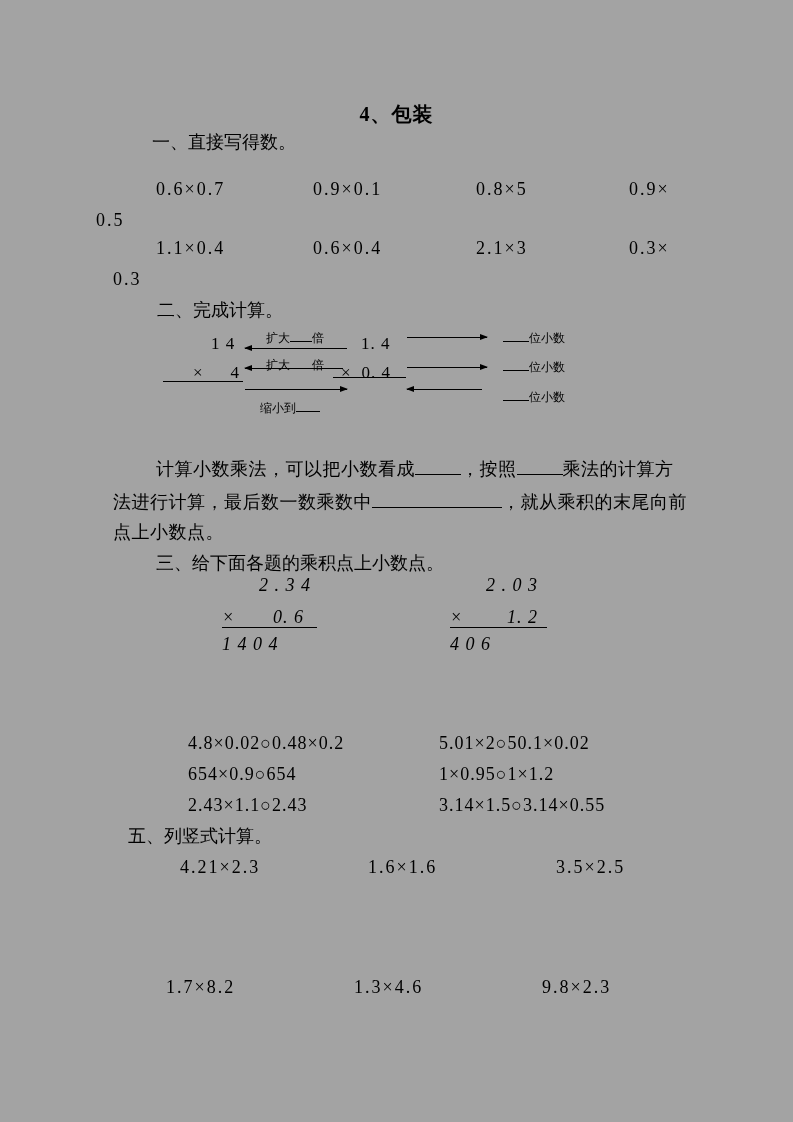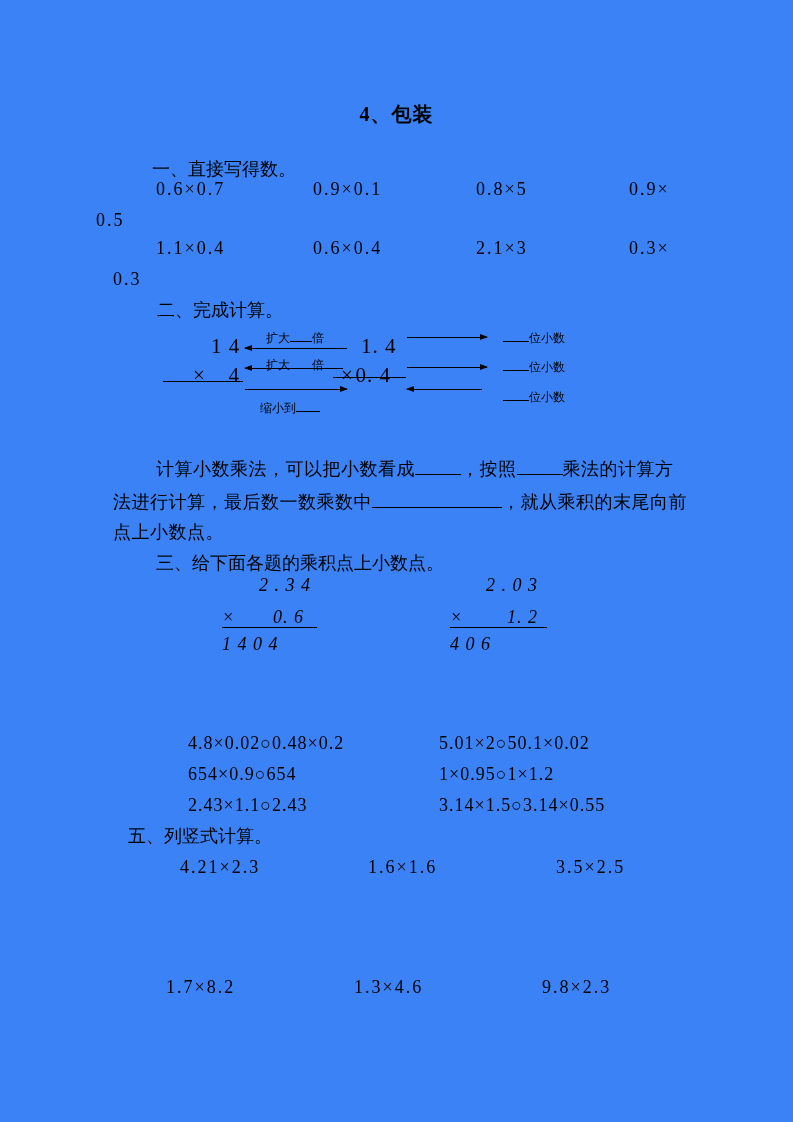--- a/index.html
+++ b/index.html
@@ -1,38 +1,38 @@
 <!DOCTYPE html>
 <html><head>
 <meta charset="utf-8">
 <style>
   html,body{margin:0;padding:0;background:#fff;}
   #page{
     position:relative;
     width:793px;
     height:1122px;
-    background:#3b82f6;
+    background:#a3a3a3;
     color:#000000;
     font-family:"Liberation Serif","DejaVu Serif",serif;
     overflow:hidden;
   }
   .abs{position:absolute;white-space:nowrap;line-height:1.15;}
   .title{
     position:absolute;left:0;top:101px;width:793px;
     text-align:center;font-size:20px;font-weight:bold;letter-spacing:1px;
   }
   .hdr{font-size:18px;}
   .expr{font-size:18px;letter-spacing:2px;}
   .para{font-size:18px;letter-spacing:0.5px;}
   .blank{
     display:inline-block;height:1em;
     border-bottom:1px solid #000;vertical-align:baseline;
   }
   .lbl{font-size:12px;}
-  .num{font-size:21px;letter-spacing:1px;text-align:center;}
+  .num{font-size:17px;letter-spacing:1px;text-align:center;}
   .pair{display:flex;justify-content:space-between;}
   .hline{position:absolute;height:1px;background:#000;}
   
   .arrow{position:absolute;height:1px;background:#000;}
   .arrow::after{content:'';position:absolute;top:-3px;width:0;height:0;
     border-top:3.5px solid transparent;border-bottom:3.5px solid transparent;}
   .arrow.right::after{right:-1px;border-left:8px solid #000;}
   .arrow.left::after{left:-1px;border-right:8px solid #000;}
   
   .vmult{position:absolute;font-size:18px;letter-spacing:1px;font-style:italic;}
@@ -41,21 +41,21 @@
   .vm-line{border-top:1.5px solid #000;margin-top:3px;}
   .vm-prod{margin-top:6px;}
 </style>
 </head>
 <body>
 
 <div id="page">
 
   <div class="title">4、包装</div>
 
-  <div class="abs hdr" style="left:152px;top:159px">一、直接写得数。</div>
+  <div class="abs hdr" style="left:152px;top:132px">一、直接写得数。</div>
   <span class="abs expr" style="left:156px;top:179px">0.6×0.7</span>
   <span class="abs expr" style="left:313px;top:179px">0.9×0.1</span>
   <span class="abs expr" style="left:476px;top:179px">0.8×5</span>
   <span class="abs expr" style="left:629px;top:179px">0.9×</span>
   <span class="abs expr" style="left:96px;top:210px">0.5</span>
   <span class="abs expr" style="left:156px;top:238px">1.1×0.4</span>
   <span class="abs expr" style="left:313px;top:238px">0.6×0.4</span>
   <span class="abs expr" style="left:476px;top:238px">2.1×3</span>
   <span class="abs expr" style="left:629px;top:238px">0.3×</span>
   <span class="abs expr" style="left:113px;top:269px">0.3</span>

